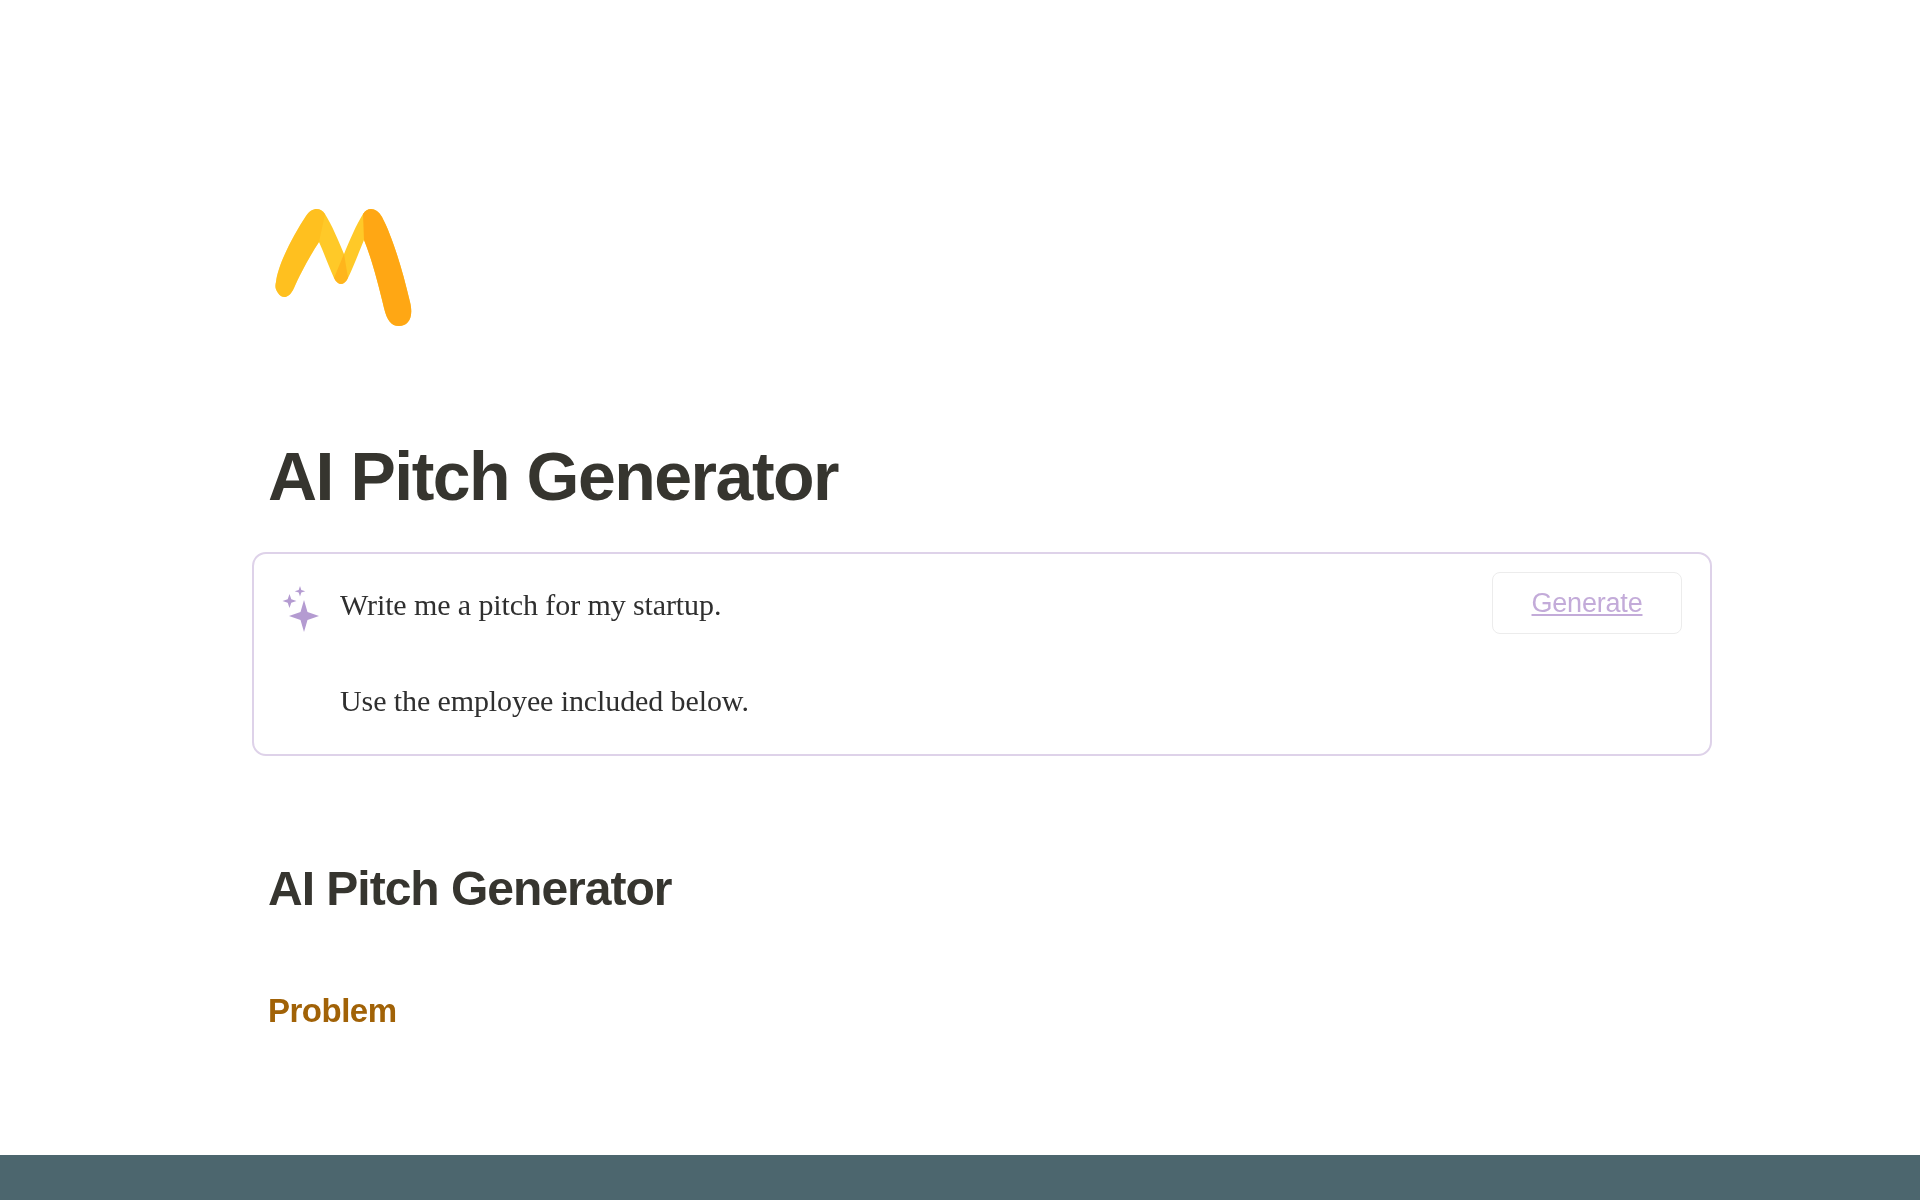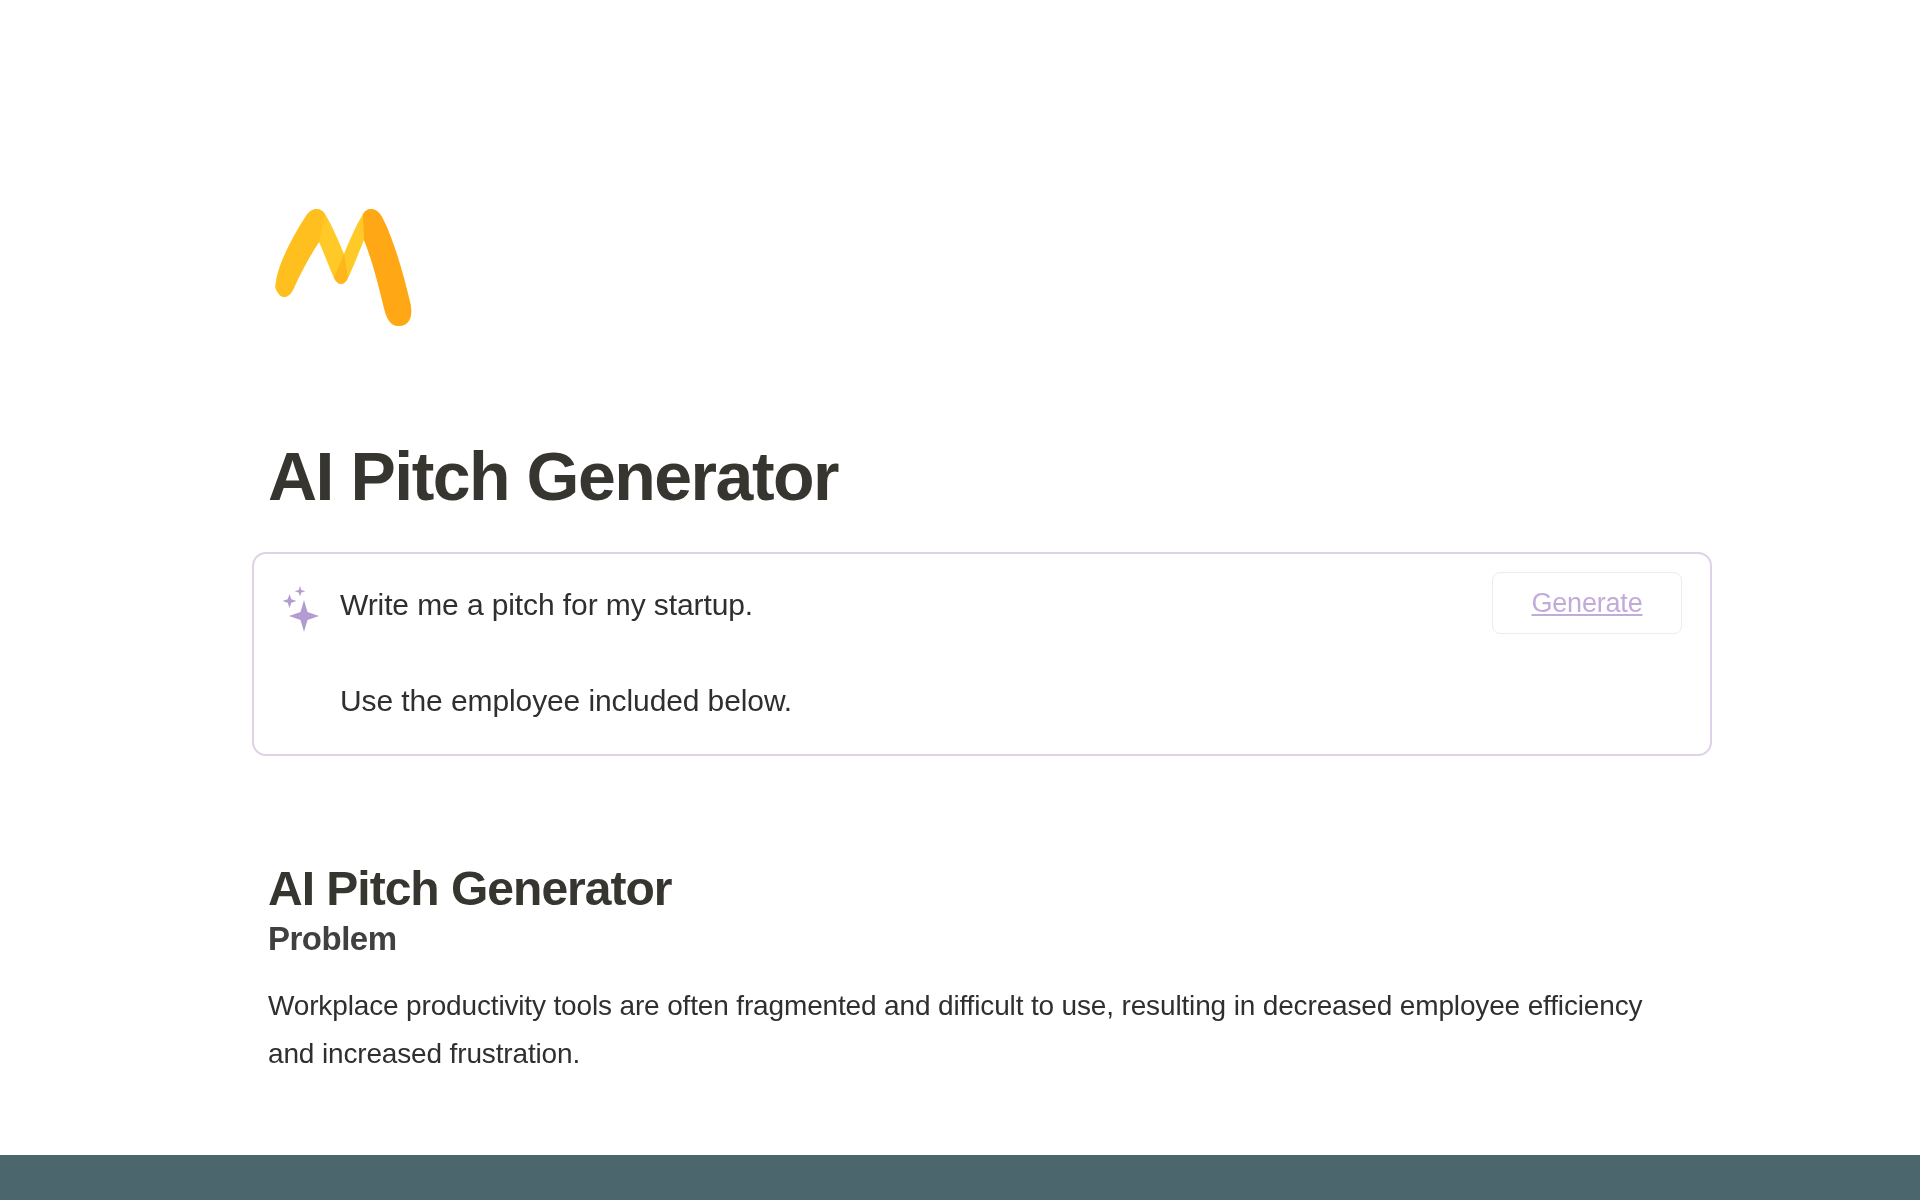--- a/index.html
+++ b/index.html
@@ -67,20 +67,21 @@
     width: 42px;
     height: 46px;
     flex: 0 0 42px;
     margin-top: 6px;
   }
   .sparkle-icon svg { display: block; width: 42px; height: 46px; }
 
   .prompt-lines {
     margin-left: 18px;
     padding-top: 4px;
+    font-family: Liberation Serif, serif;
   }
 
   .prompt-line {
     font-size: 30px;
     line-height: 42px;
     color: #2f2f2f;
     letter-spacing: -0.1px;
     white-space: nowrap;
   }
   .prompt-line.second { margin-top: 54px; }
@@ -116,25 +117,26 @@
 
   .doc-title {
     font-size: 48px;
     line-height: 58px;
     font-weight: 700;
     letter-spacing: -1px;
     color: #36352f;
   }
 
   .doc-section-heading {
+    margin-top: 72px;
     font-size: 33px;
     line-height: 42px;
     font-weight: 700;
     letter-spacing: -0.5px;
-    color: #404040;
+    color: #a16207;
   }
 
   .doc-paragraph {
     margin-top: 22px;
     font-size: 28px;
     line-height: 48px;
     color: #2f2f2f;
     letter-spacing: -0.15px;
     max-width: 1380px;
   }
@@ -183,18 +185,17 @@
     </div>
 
     <button class="generate-button">Generate</button>
   </div>
 
   <div class="doc">
     <div class="doc-title">AI Pitch Generator</div>
 
     <div class="doc-section-heading">Problem</div>
 
-    <p class="doc-paragraph">Workplace productivity tools are often fragmented and difficult to use, resulting in decreased employee efficiency and increased frustration.</p>
   </div>
 
   <div class="bottom-bar"></div>
 
 </div>
 
 </body></html>

